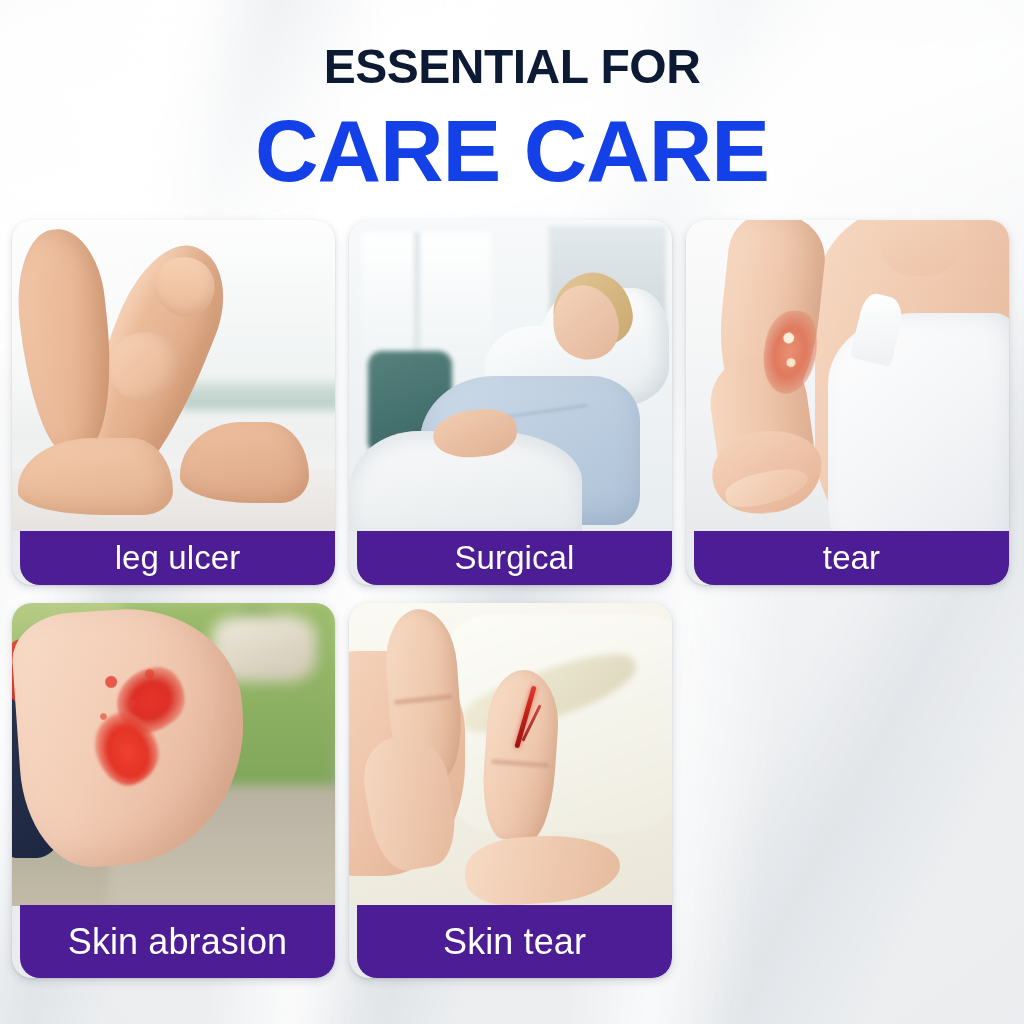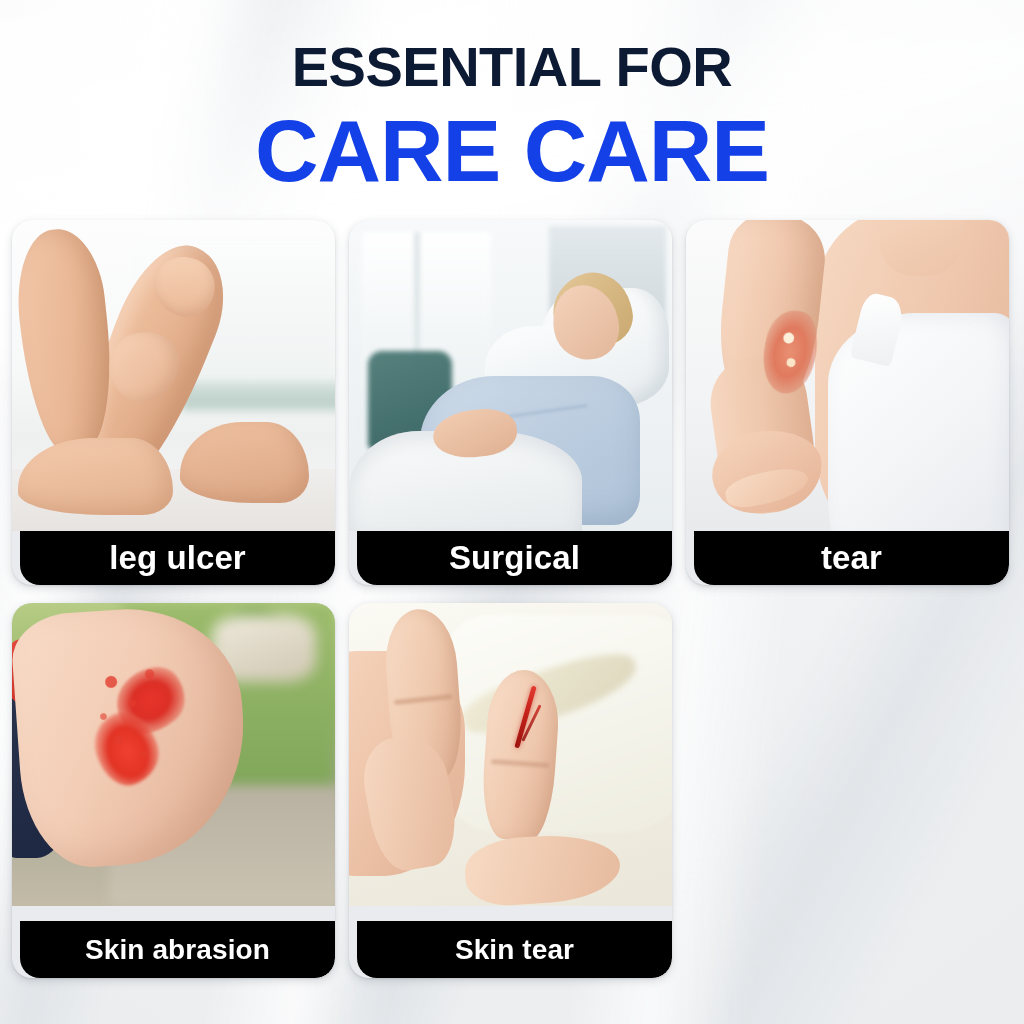--- a/index.html
+++ b/index.html
@@ -48,21 +48,21 @@
   }
 
   
   .headline{
     position:absolute; left:0; right:0; top:34px;
     text-align:center;
     z-index:5;
   }
   .headline-line1{
     display:block;
-    font-size:56px;
+    font-size:48px;
     line-height:66px;
     font-weight:900;
     letter-spacing:-0.5px;
     color:#0d1a33;
     text-shadow:0 2px 3px rgba(255,255,255,.75);
   }
   .headline-line2{
     display:block;
     margin-top:10px;
     font-size:88px;
@@ -97,34 +97,34 @@
     position:absolute; left:0; right:0; top:0;
     bottom:54px;
     overflow:hidden;
     background:#eef0f2;
   }
   .card.row2 .card-photo{ bottom:72px; }
 
   .card-label{
     position:absolute; left:8px; right:0; bottom:0;
     height:54px;
-    background:#000000;
+    background:#4c1d95;
     color:#ffffff;
     display:flex;
     align-items:center;
     justify-content:center;
     font-size:33px;
     line-height:36px;
-    font-weight:700;
+    font-weight:400;
     letter-spacing:.1px;
     border-bottom-left-radius:20px;
     border-bottom-right-radius:20px;
     text-shadow:0 1px 1px rgba(0,0,0,.10);
   }
-  .card.row2 .card-label{ height:57px; font-size:28px; }
+  .card.row2 .card-label{ height:73px; font-size:36px; }
 
   
   .scene{ position:absolute; inset:0; }
 
   
   .s-leg{ background:linear-gradient(180deg,#fdfdfd 0%,#f7f8f8 48%,#eef0ef 70%,#f6f6f5 100%); }
   .s-leg .window{
     position:absolute; left:40%; top:8%; width:62%; height:46%;
     background:linear-gradient(180deg,#fbfcfc,#eef2f1);
     filter:blur(6px);

